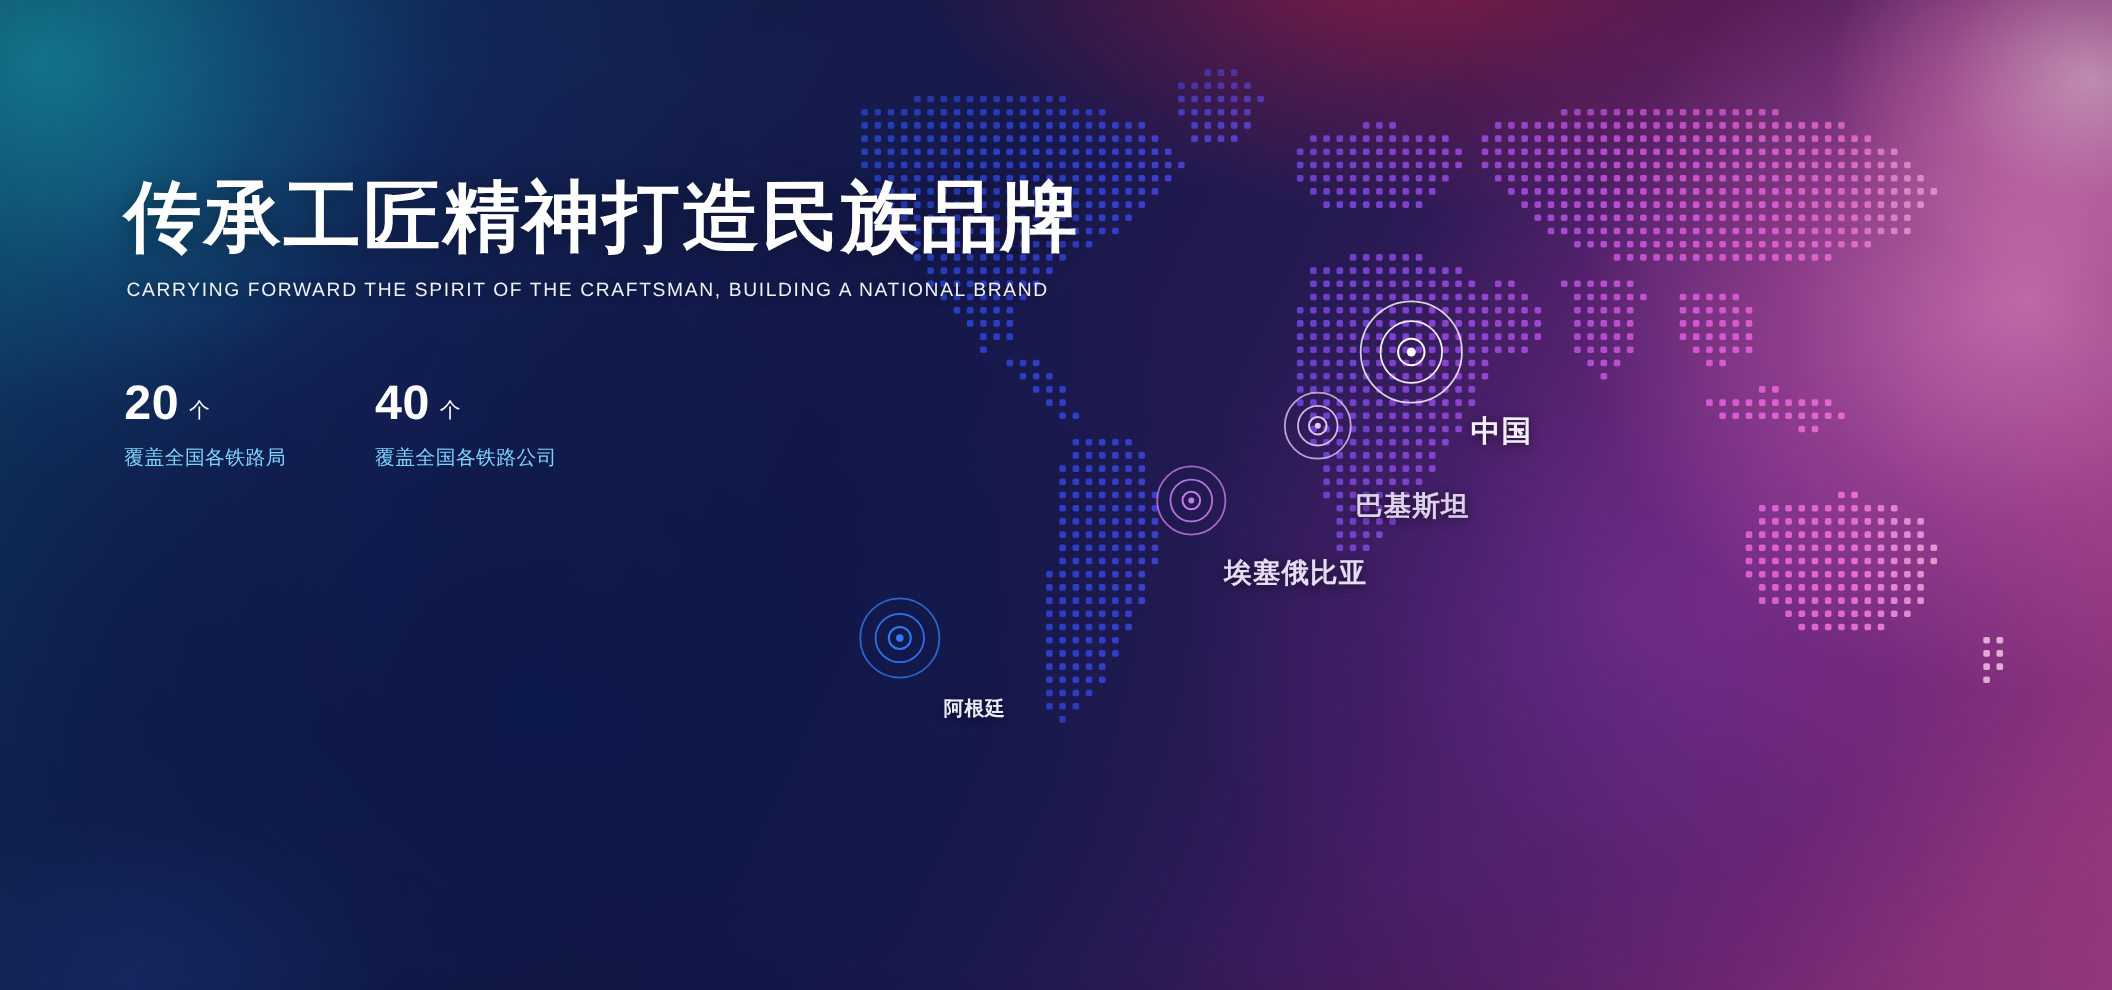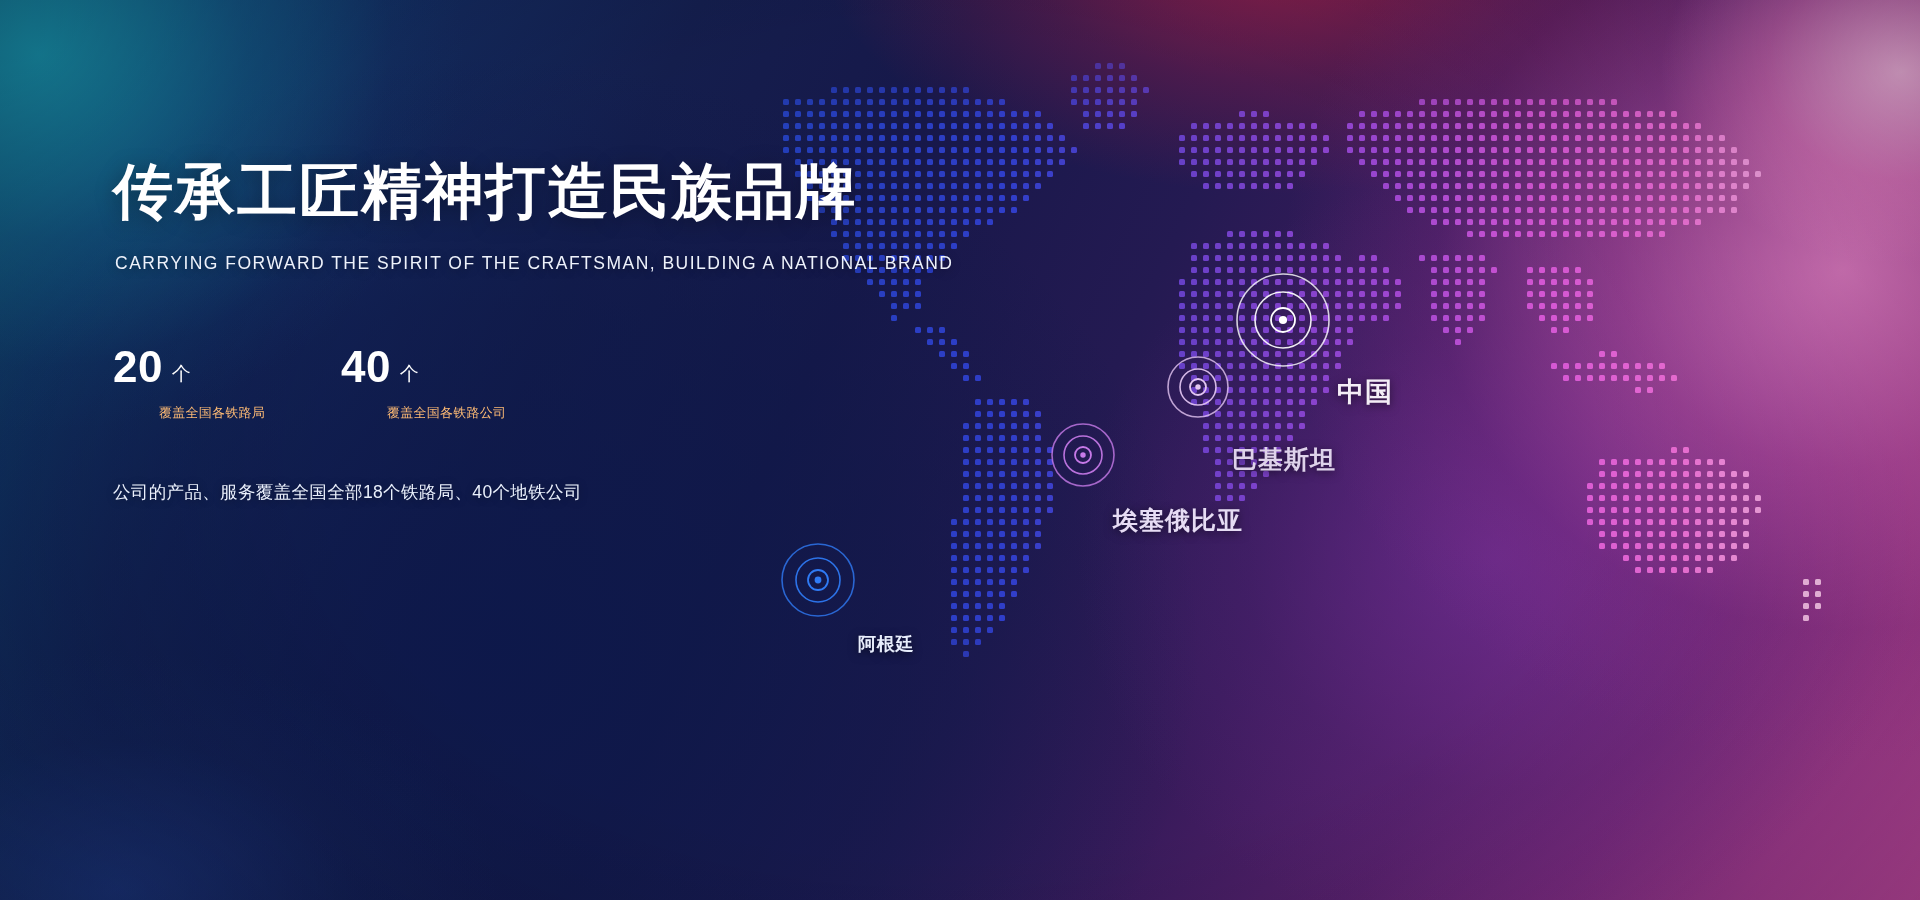--- a/index.html
+++ b/index.html
@@ -64,21 +64,21 @@
   .mk-label{
     position:absolute;white-space:nowrap;font-weight:700;
     letter-spacing:.04em;
     text-shadow:0 2px 10px rgba(0,0,0,.55);
   }
 
   
   .content{position:absolute;left:113px;top:0;width:900px;}
   .headline{
     position:absolute;top:162px;left:0;
-    font-size:60px;font-weight:700;color:#ffffff;
+    font-size:70px;font-weight:700;color:#ffffff;
     letter-spacing:.035em;line-height:1;
     text-shadow:0 3px 20px rgba(0,0,0,.35);
     white-space:nowrap;
   }
   .subhead{
     position:absolute;top:253px;left:2px;
     font-size:17.5px;font-weight:400;color:#eef2fb;
     letter-spacing:.085em;white-space:nowrap;
     text-shadow:0 2px 10px rgba(0,0,0,.35);
   }
@@ -92,22 +92,22 @@
   }
   .stat-unit{
     font-size:19px;font-weight:400;color:#ffffff;
     margin-left:9px;position:relative;top:-2px;
   }
   .stat-word{
     font-size:36px;font-weight:700;color:#ffffff;line-height:1.12;
     letter-spacing:.02em;
   }
   .stat-desc{
-    margin-top:15px;font-size:13px;font-weight:400;color:#fdba74;
-    letter-spacing:.02em;white-space:nowrap;margin-left:46px;
+    margin-top:15px;font-size:18px;font-weight:400;color:#7dd3fc;
+    letter-spacing:.02em;white-space:nowrap;
   }
 
   .para{position:absolute;top:475px;left:0;}
   .para-line{
     font-size:17.5px;color:#eaf0fc;line-height:1.95;
     letter-spacing:.02em;white-space:nowrap;
     text-shadow:0 1px 8px rgba(0,0,0,.35);
   }
 </style>
 </head>
@@ -1559,17 +1559,16 @@
         <div class="stat" style="left: 228px;">
           <div class="stat-num-row">
             <span class="stat-num">40</span>
             <span class="stat-unit">个</span>
           </div>
           <div class="stat-desc">覆盖全国各铁路公司</div>
         </div>
       </div>
 
     <div class="para">
-      <div class="para-line">公司的产品、服务覆盖全国全部18个铁路局、40个地铁公司</div>
     </div>
 
   </div>
 </div>
 
 </body></html>

